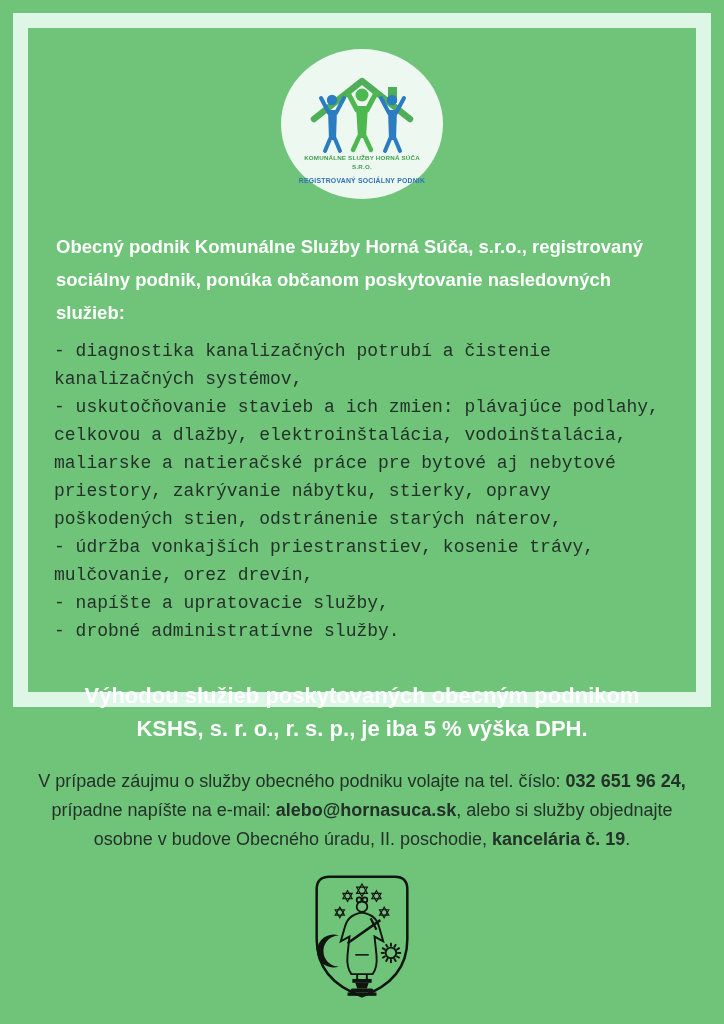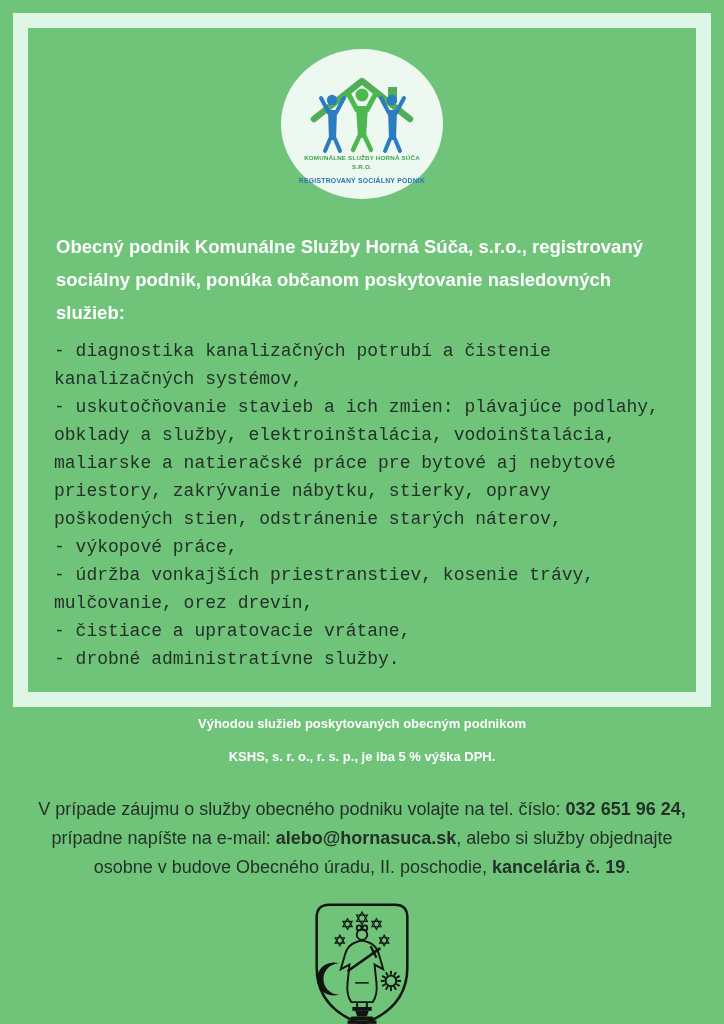--- a/index.html
+++ b/index.html
@@ -50,21 +50,21 @@
     line-height:28px;
     text-align:left;
     font-family:Liberation Mono, monospace;
   }
   .advantage{
     margin-top:34px;
     width:640px;
     text-align:center;
     color:var(--text-white);
     font-weight:bold;
-    font-size:13px;
+    font-size:22px;
     line-height:33px;
   }
   .contact{
     margin-top:22px;
     max-width:668px;
     text-align:center;
     color:var(--text-dark);
     font-size:18px;
     line-height:29px;
   }
@@ -119,24 +119,23 @@
         <text class="lg-t1" x="82" y="112" text-anchor="middle">KOMUNÁLNE SLUŽBY HORNÁ SÚČA</text>
         <text class="lg-t1" x="82" y="121" text-anchor="middle">S.R.O.</text>
         <text class="lg-t3" x="82" y="135" text-anchor="middle">REGISTROVANÝ SOCIÁLNY PODNIK</text>
       </svg>
     </div>
 
     <div class="intro">Obecný podnik Komunálne Služby Horná Súča, s.r.o., registrovaný sociálny podnik, ponúka občanom poskytovanie nasledovných služieb:</div>
 
     <div class="services">
       <div>- diagnostika kanalizačných potrubí a čistenie kanalizačných systémov,</div>
-      <div>- uskutočňovanie stavieb a ich zmien: plávajúce podlahy, obklady a služby, elektroinštalácia, vodoinštalácia, maliarske a natieračské práce pre bytové aj nebytové priestory, zakrývanie nábytku, stierky, opravy poškodených stien, odstránenie starých náterov,</div>
-      <div>- výkopové práce,</div>
+      <div>- uskutočňovanie stavieb a ich zmien: plávajúce podlahy, celkovou a dlažby, elektroinštalácia, vodoinštalácia, maliarske a natieračské práce pre bytové aj nebytové priestory, zakrývanie nábytku, stierky, opravy poškodených stien, odstránenie starých náterov,</div>
       <div>- údržba vonkajších priestranstiev, kosenie trávy, mulčovanie, orez drevín,</div>
-      <div>- čistiace a upratovacie vrátane,</div>
+      <div>- napíšte a upratovacie služby,</div>
       <div>- drobné administratívne služby.</div>
     </div>
 
     <div class="advantage">
       <div>Výhodou služieb poskytovaných obecným podnikom</div>
       <div>KSHS, s. r. o., r. s. p., je iba 5 % výška DPH.</div>
     </div>
 
     <div class="contact"><span>V prípade záujmu o služby obecného podniku volajte na tel. číslo: </span><span class="b">032 651 96 24,</span><span> prípadne napíšte na e-mail: </span><span class="b">alebo@hornasuca.sk</span><span>, alebo si služby objednajte osobne v budove Obecného úradu, II. poschodie, </span><span class="b">kancelária č. 19</span><span>.</span></div>
 

